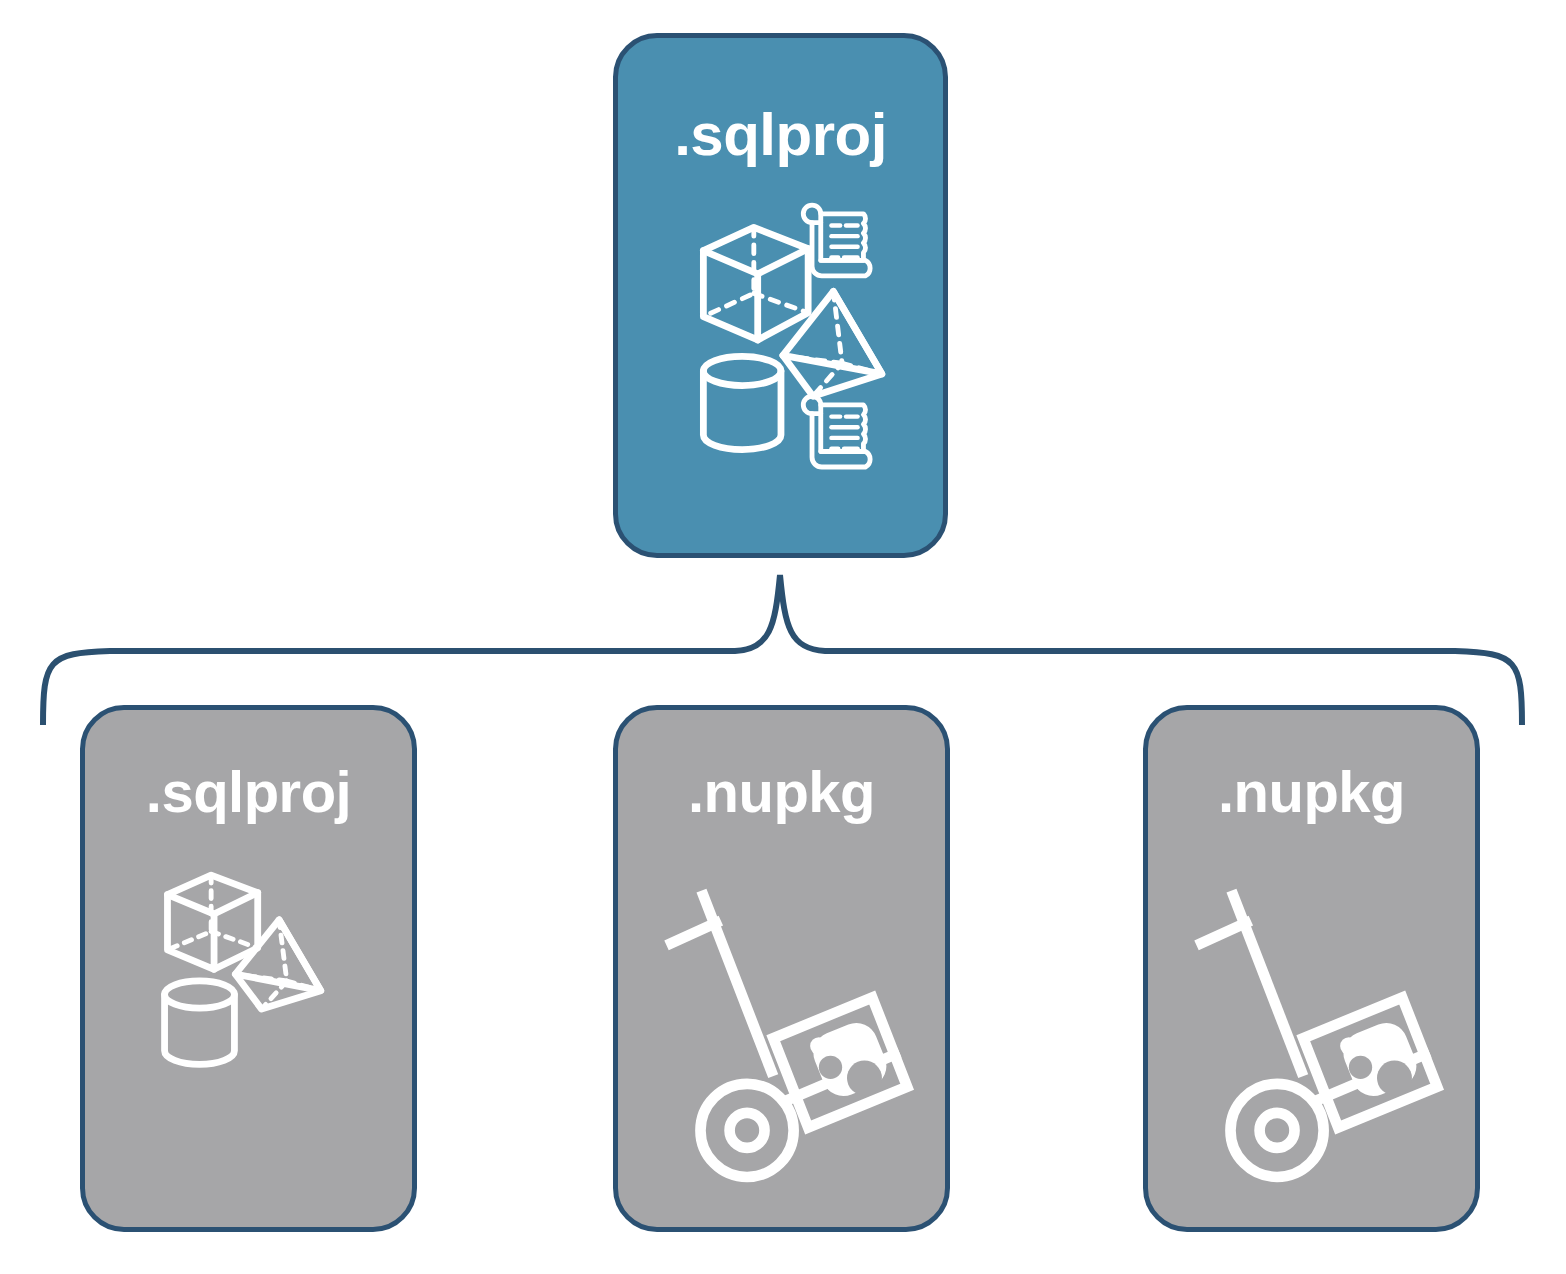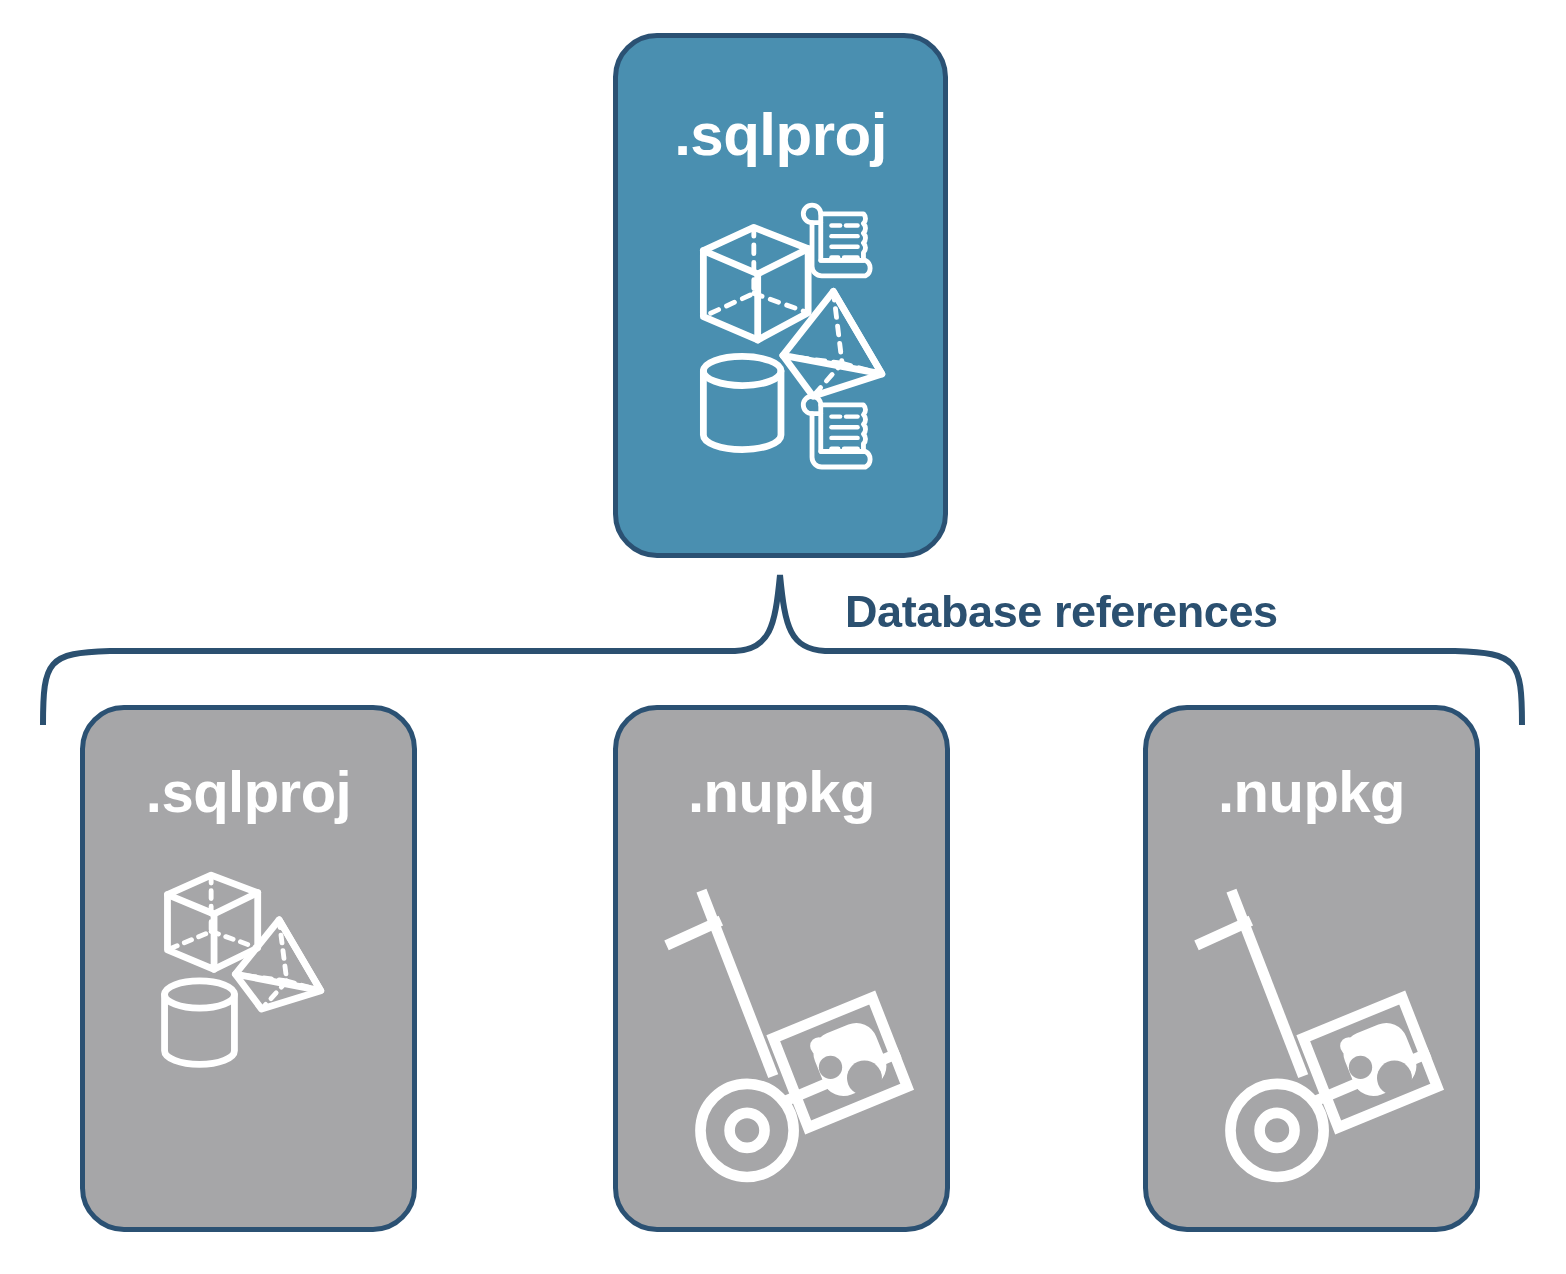--- a/index.html
+++ b/index.html
@@ -167,21 +167,20 @@
   <svg id="brace" viewBox="0 0 1566 170">
     <path d="M 43 170
              C 43 105, 48 98, 110 96
              L 735 96
              C 770 94, 775 72, 780 20
              C 785 72, 790 94, 825 96
              L 1455 96
              C 1517 98, 1522 105, 1522 170" fill="none" stroke="#2b5070" stroke-width="6" stroke-linecap="round"></path>
   </svg>
 
-  <div id="brace-label">Database references</div>
 
   <div class="card card-ref" id="card-ref-1">
     <div class="card-title">.sqlproj</div>
     <svg class="card-art" width="337" height="390" viewBox="0 0 337 390">
       <g fill="none" stroke="#ffffff" stroke-width="7" stroke-linecap="round" stroke-linejoin="round">
         <g>
           <polygon points="85,40 130,20 178,38 133,60"></polygon>
           <polyline points="85,40 85,97 133,117 133,60"></polyline>
           <polyline points="178,38 178,95 133,117"></polyline>
           <g stroke-dasharray="8 8" stroke-width="5">

